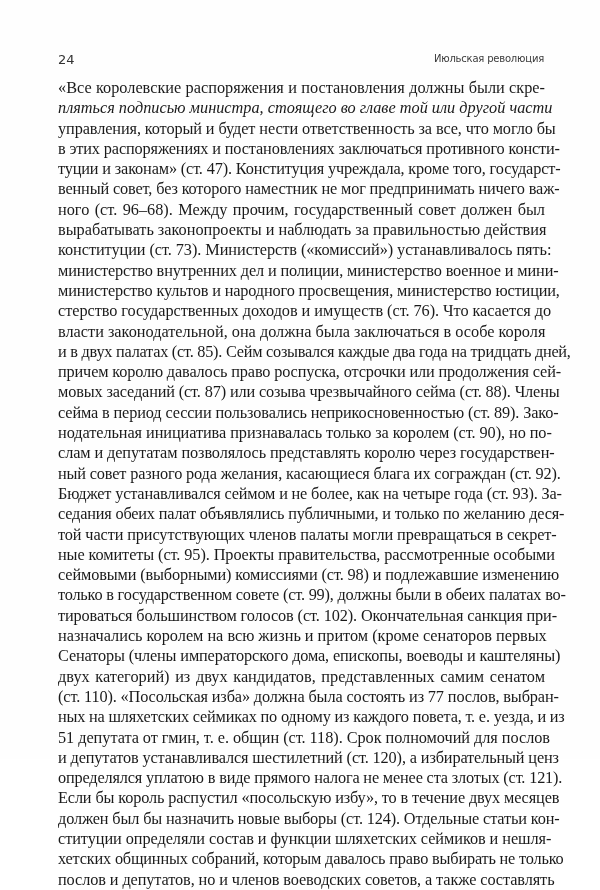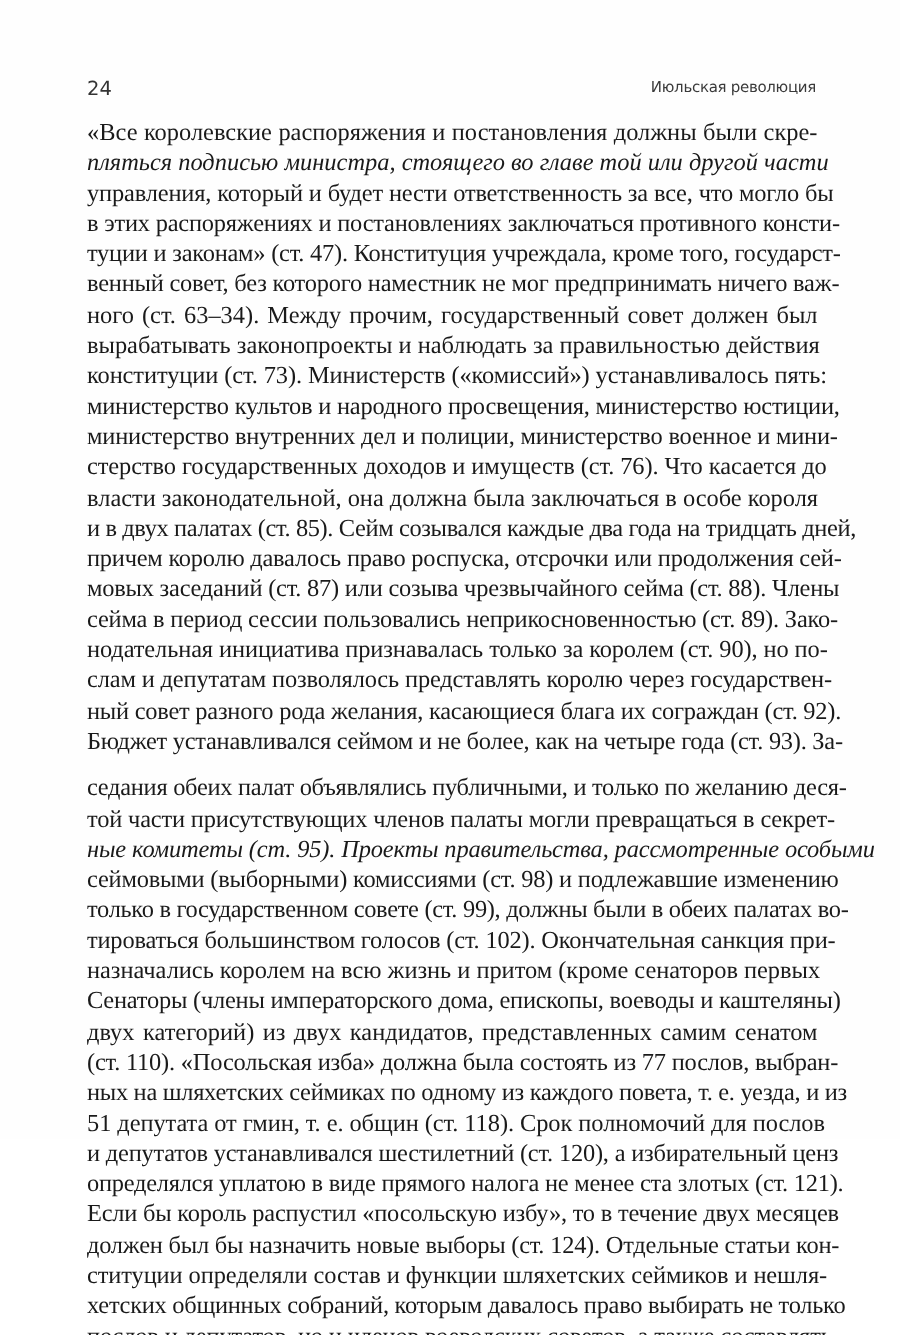--- a/index.html
+++ b/index.html
@@ -28,38 +28,38 @@
     <span class="page-number">24</span>
     <span class="chapter-title">Июльская революция</span>
   </div>
   <div class="body-text" id="body-text">
       <span class="line" style="white-space: nowrap;">«Все королевские распоряжения и постановления должны были скре-</span>
       <span class="line" style="white-space: nowrap; font-style: italic;">пляться подписью министра, стоящего во главе той или другой части</span>
       <span class="line" style="white-space: nowrap; letter-spacing: -0.106931px;">управления, который и будет нести ответственность за все, что могло бы</span>
       <span class="line" style="white-space: nowrap; letter-spacing: -0.1409px;">в этих распоряжениях и постановлениях заключаться противного консти-</span>
       <span class="line" style="white-space: nowrap; letter-spacing: -0.152047px;">туции и законам» (ст. 47). Конституция учреждала, кроме того, государст-</span>
       <span class="line" style="white-space: nowrap; letter-spacing: -0.1409px;">венный совет, без которого наместник не мог предпринимать ничего важ-</span>
-      <span class="line" style="white-space: nowrap;">ного (ст. 63–34). Между прочим, государственный совет должен был</span>
+      <span class="line" style="white-space: nowrap;">ного (ст. 96–68). Между прочим, государственный совет должен был</span>
       <span class="line" style="white-space: nowrap; letter-spacing: -0.0122699px;">вырабатывать законопроекты и наблюдать за правильностью действия</span>
       <span class="line" style="white-space: nowrap; letter-spacing: -0.0662651px; font-family: Liberation Serif, serif;">конституции (ст. 73). Министерств («комиссий») устанавливалось пять:</span>
+      <span class="line" style="white-space: nowrap; letter-spacing: -0.129666px;">министерство внутренних дел и полиции, министерство военное и мини-</span>
       <span class="line" style="white-space: nowrap; letter-spacing: -0.1409px;">министерство культов и народного просвещения, министерство юстиции,</span>
-      <span class="line" style="white-space: nowrap; letter-spacing: -0.129666px;">министерство внутренних дел и полиции, министерство военное и мини-</span>
       <span class="line" style="white-space: nowrap; letter-spacing: -0.0603622px;">стерство государственных доходов и имуществ (ст. 76). Что касается до</span>
       <span class="line" style="white-space: nowrap; letter-spacing: -0.00614754px;">власти законодательной, она должна была заключаться в особе короля</span>
       <span class="line" style="white-space: nowrap; letter-spacing: -0.248588px;">и в двух палатах (ст. 85). Сейм созывался каждые два года на тридцать дней,</span>
       <span class="line" style="white-space: nowrap; letter-spacing: -0.152047px;">причем королю давалось право роспуска, отсрочки или продолжения сей-</span>
       <span class="line" style="white-space: nowrap; letter-spacing: -0.146484px;">мовых заседаний (ст. 87) или созыва чрезвычайного сейма (ст. 88). Члены</span>
       <span class="line" style="white-space: nowrap; letter-spacing: -0.135294px;">сейма в период сессии пользовались неприкосновенностью (ст. 89). Зако-</span>
       <span class="line" style="white-space: nowrap; letter-spacing: -0.0721443px;">нодательная инициатива признавалась только за королем (ст. 90), но по-</span>
       <span class="line" style="white-space: nowrap; letter-spacing: -0.10119px;">слам и депутатам позволялось представлять королю через государствен-</span>
       <span class="line" style="white-space: nowrap; letter-spacing: -0.157588px;">ный совет разного рода желания, касающиеся блага их сограждан (ст. 92).</span>
       <span class="line" style="white-space: nowrap; letter-spacing: -0.174081px;">Бюджет устанавливался сеймом и не более, как на четыре года (ст. 93). За-</span>
-      <span class="line" style="white-space: nowrap; letter-spacing: -0.184971px; margin-top: 11px;">седания обеих палат объявлялись публичными, и только по желанию деся-</span>
+      <span class="line" style="white-space: nowrap; letter-spacing: -0.184971px;">седания обеих палат объявлялись публичными, и только по желанию деся-</span>
       <span class="line" style="white-space: nowrap; letter-spacing: -0.112648px;">той части присутствующих членов палаты могли превращаться в секрет-</span>
-      <span class="line" style="white-space: nowrap; letter-spacing: -0.0954274px; font-style: italic;">ные комитеты (ст. 95). Проекты правительства, рассмотренные особыми</span>
+      <span class="line" style="white-space: nowrap; letter-spacing: -0.0954274px;">ные комитеты (ст. 95). Проекты правительства, рассмотренные особыми</span>
       <span class="line" style="white-space: nowrap; letter-spacing: -0.135294px;">сеймовыми (выборными) комиссиями (ст. 98) и подлежавшие изменению</span>
       <span class="line" style="white-space: nowrap; letter-spacing: -0.201149px;">только в государственном совете (ст. 99), должны были в обеих палатах во-</span>
       <span class="line" style="white-space: nowrap; letter-spacing: -0.124016px;">тироваться большинством голосов (ст. 102). Окончательная санкция при-</span>
       <span class="line" style="white-space: nowrap; letter-spacing: -0.0183673px;">назначались королем на всю жизнь и притом (кроме сенаторов первых</span>
       <span class="line" style="white-space: nowrap; letter-spacing: -0.146484px;">Сенаторы (члены императорского дома, епископы, воеводы и каштеляны)</span>
       <span class="line" style="white-space: nowrap;">двух категорий) из двух кандидатов, представленных самим сенатом</span>
       <span class="line" style="white-space: nowrap; letter-spacing: -0.135294px;">(ст. 110). «Посольская изба» должна была состоять из 77 послов, выбран-</span>
       <span class="line" style="white-space: nowrap; letter-spacing: -0.195777px;">ных на шляхетских сеймиках по одному из каждого повета, т. е. уезда, и из</span>
       <span class="line" style="white-space: nowrap; letter-spacing: -0.0484848px;">51 депутата от гмин, т. е. общин (ст. 118). Срок полномочий для послов</span>
       <span class="line" style="white-space: nowrap; letter-spacing: -0.135294px;">и депутатов устанавливался шестилетний (ст. 120), а избирательный ценз</span>

